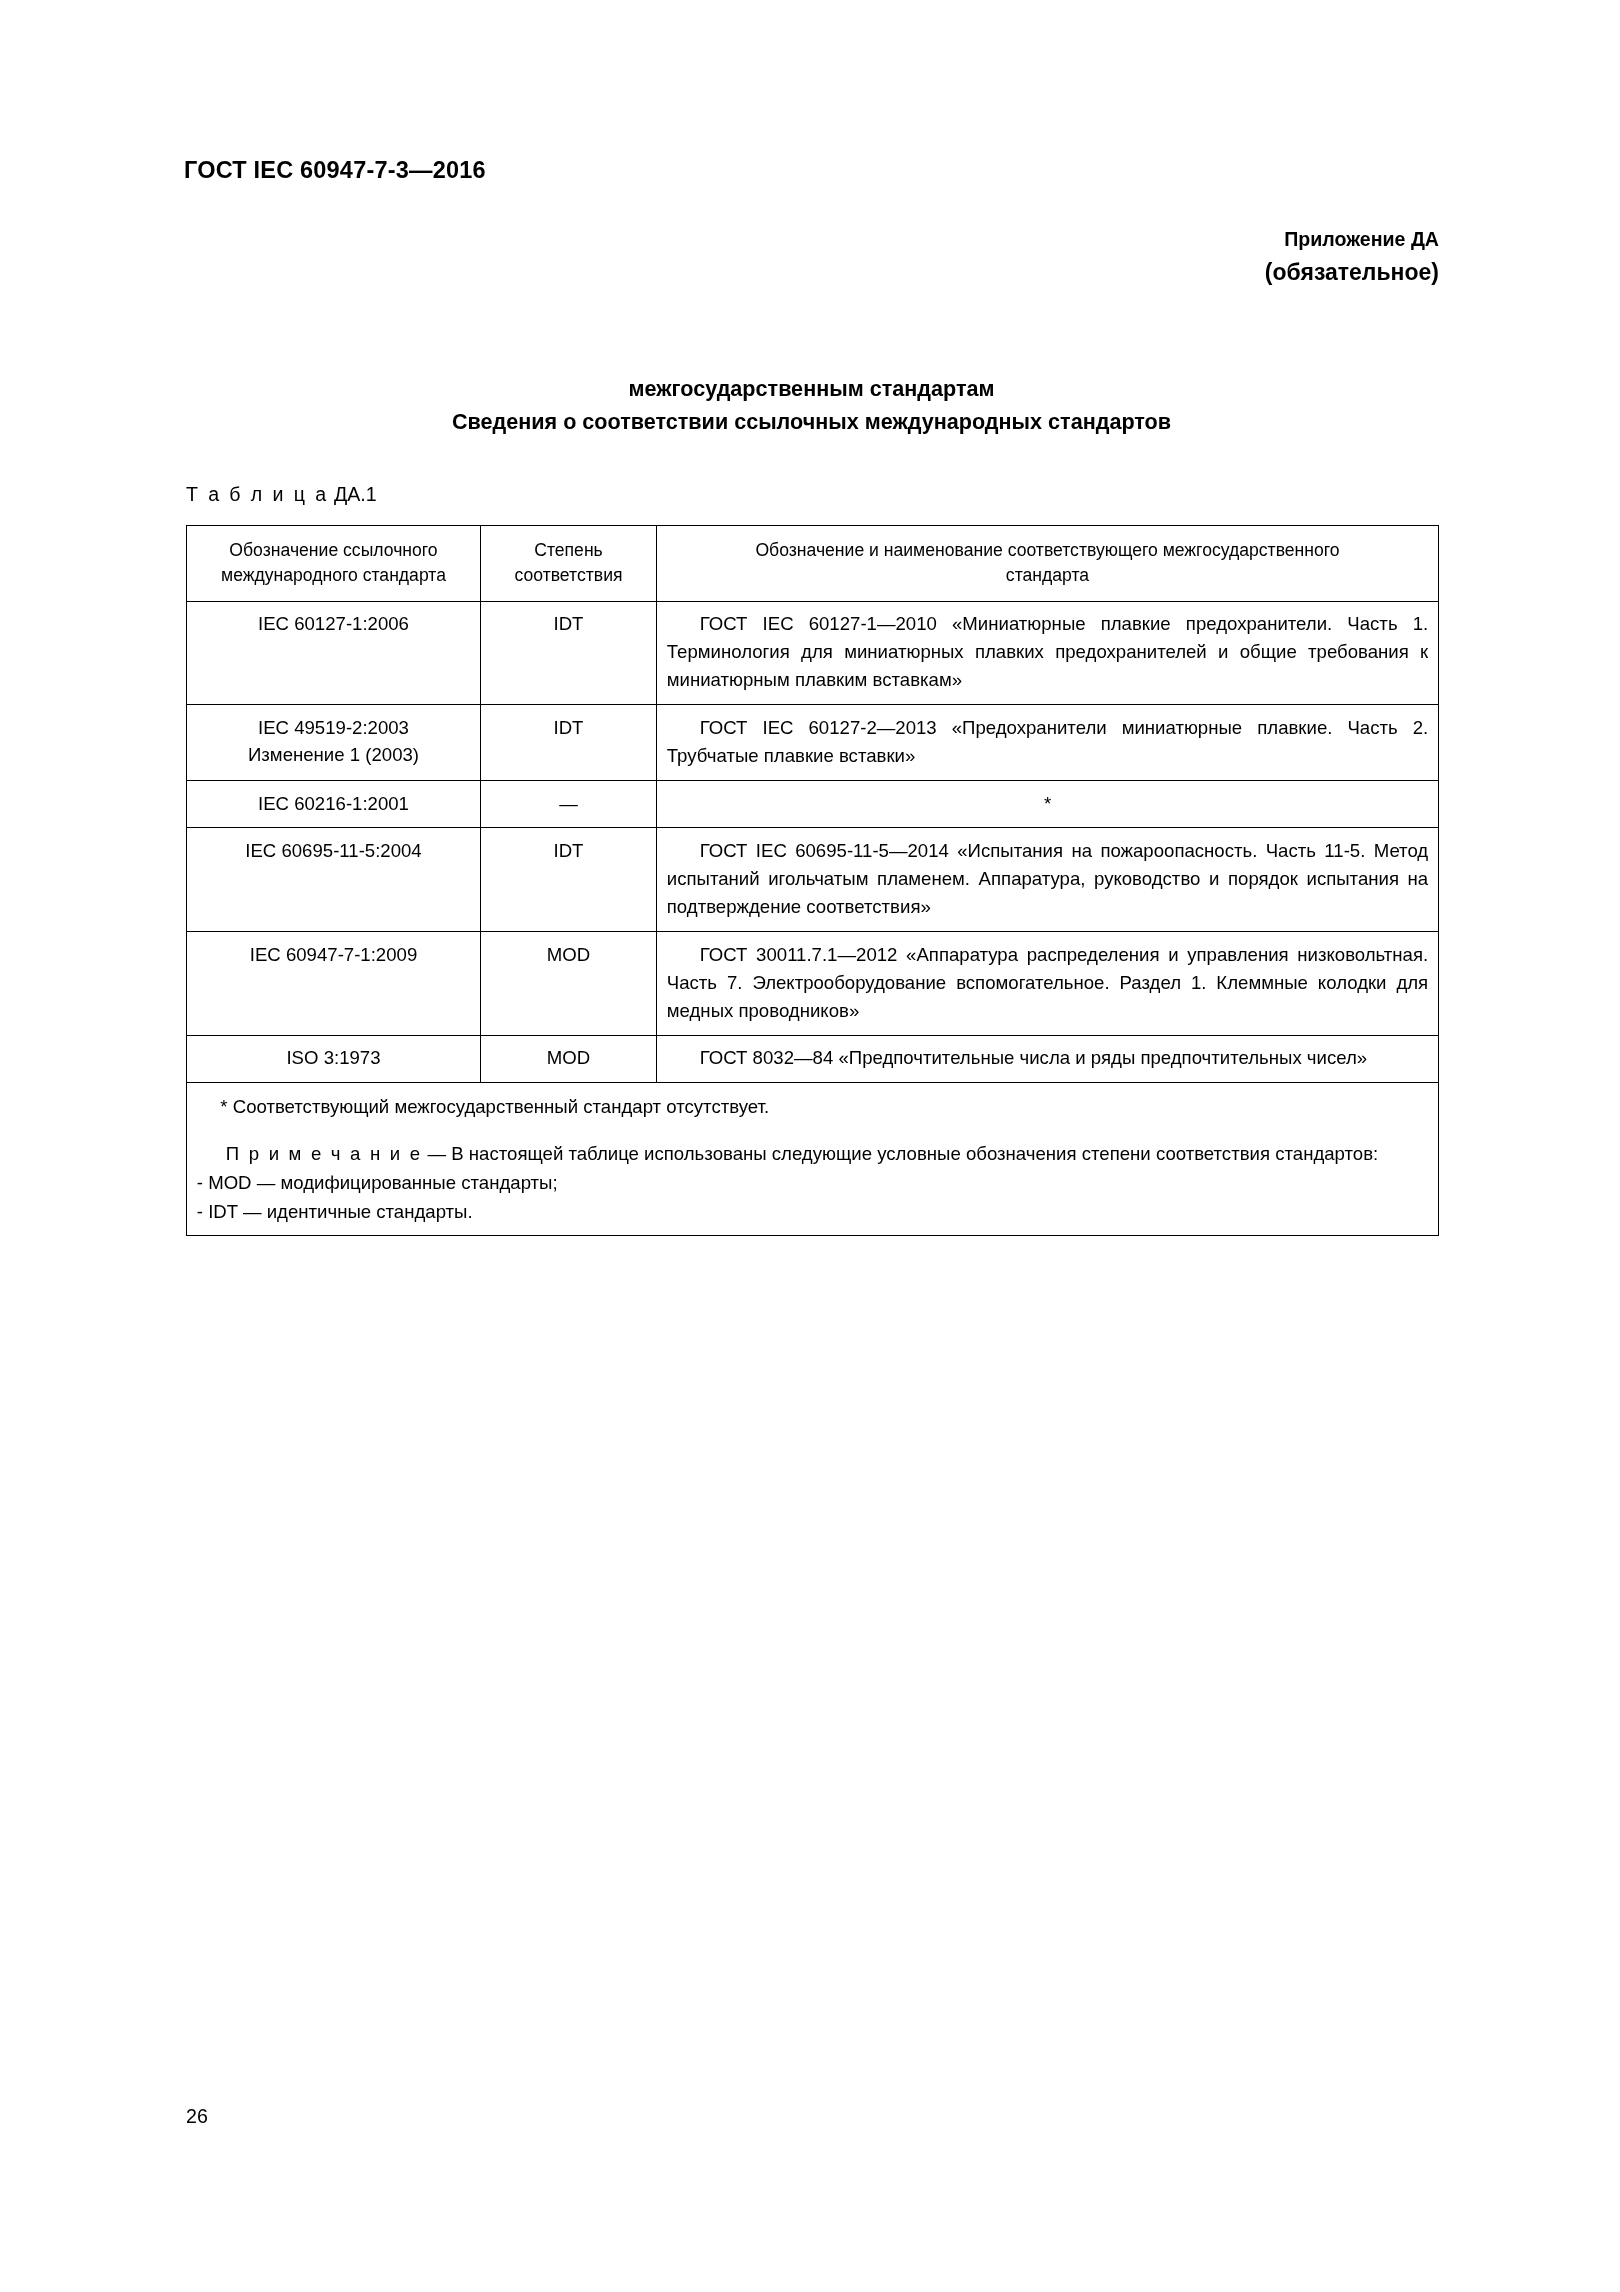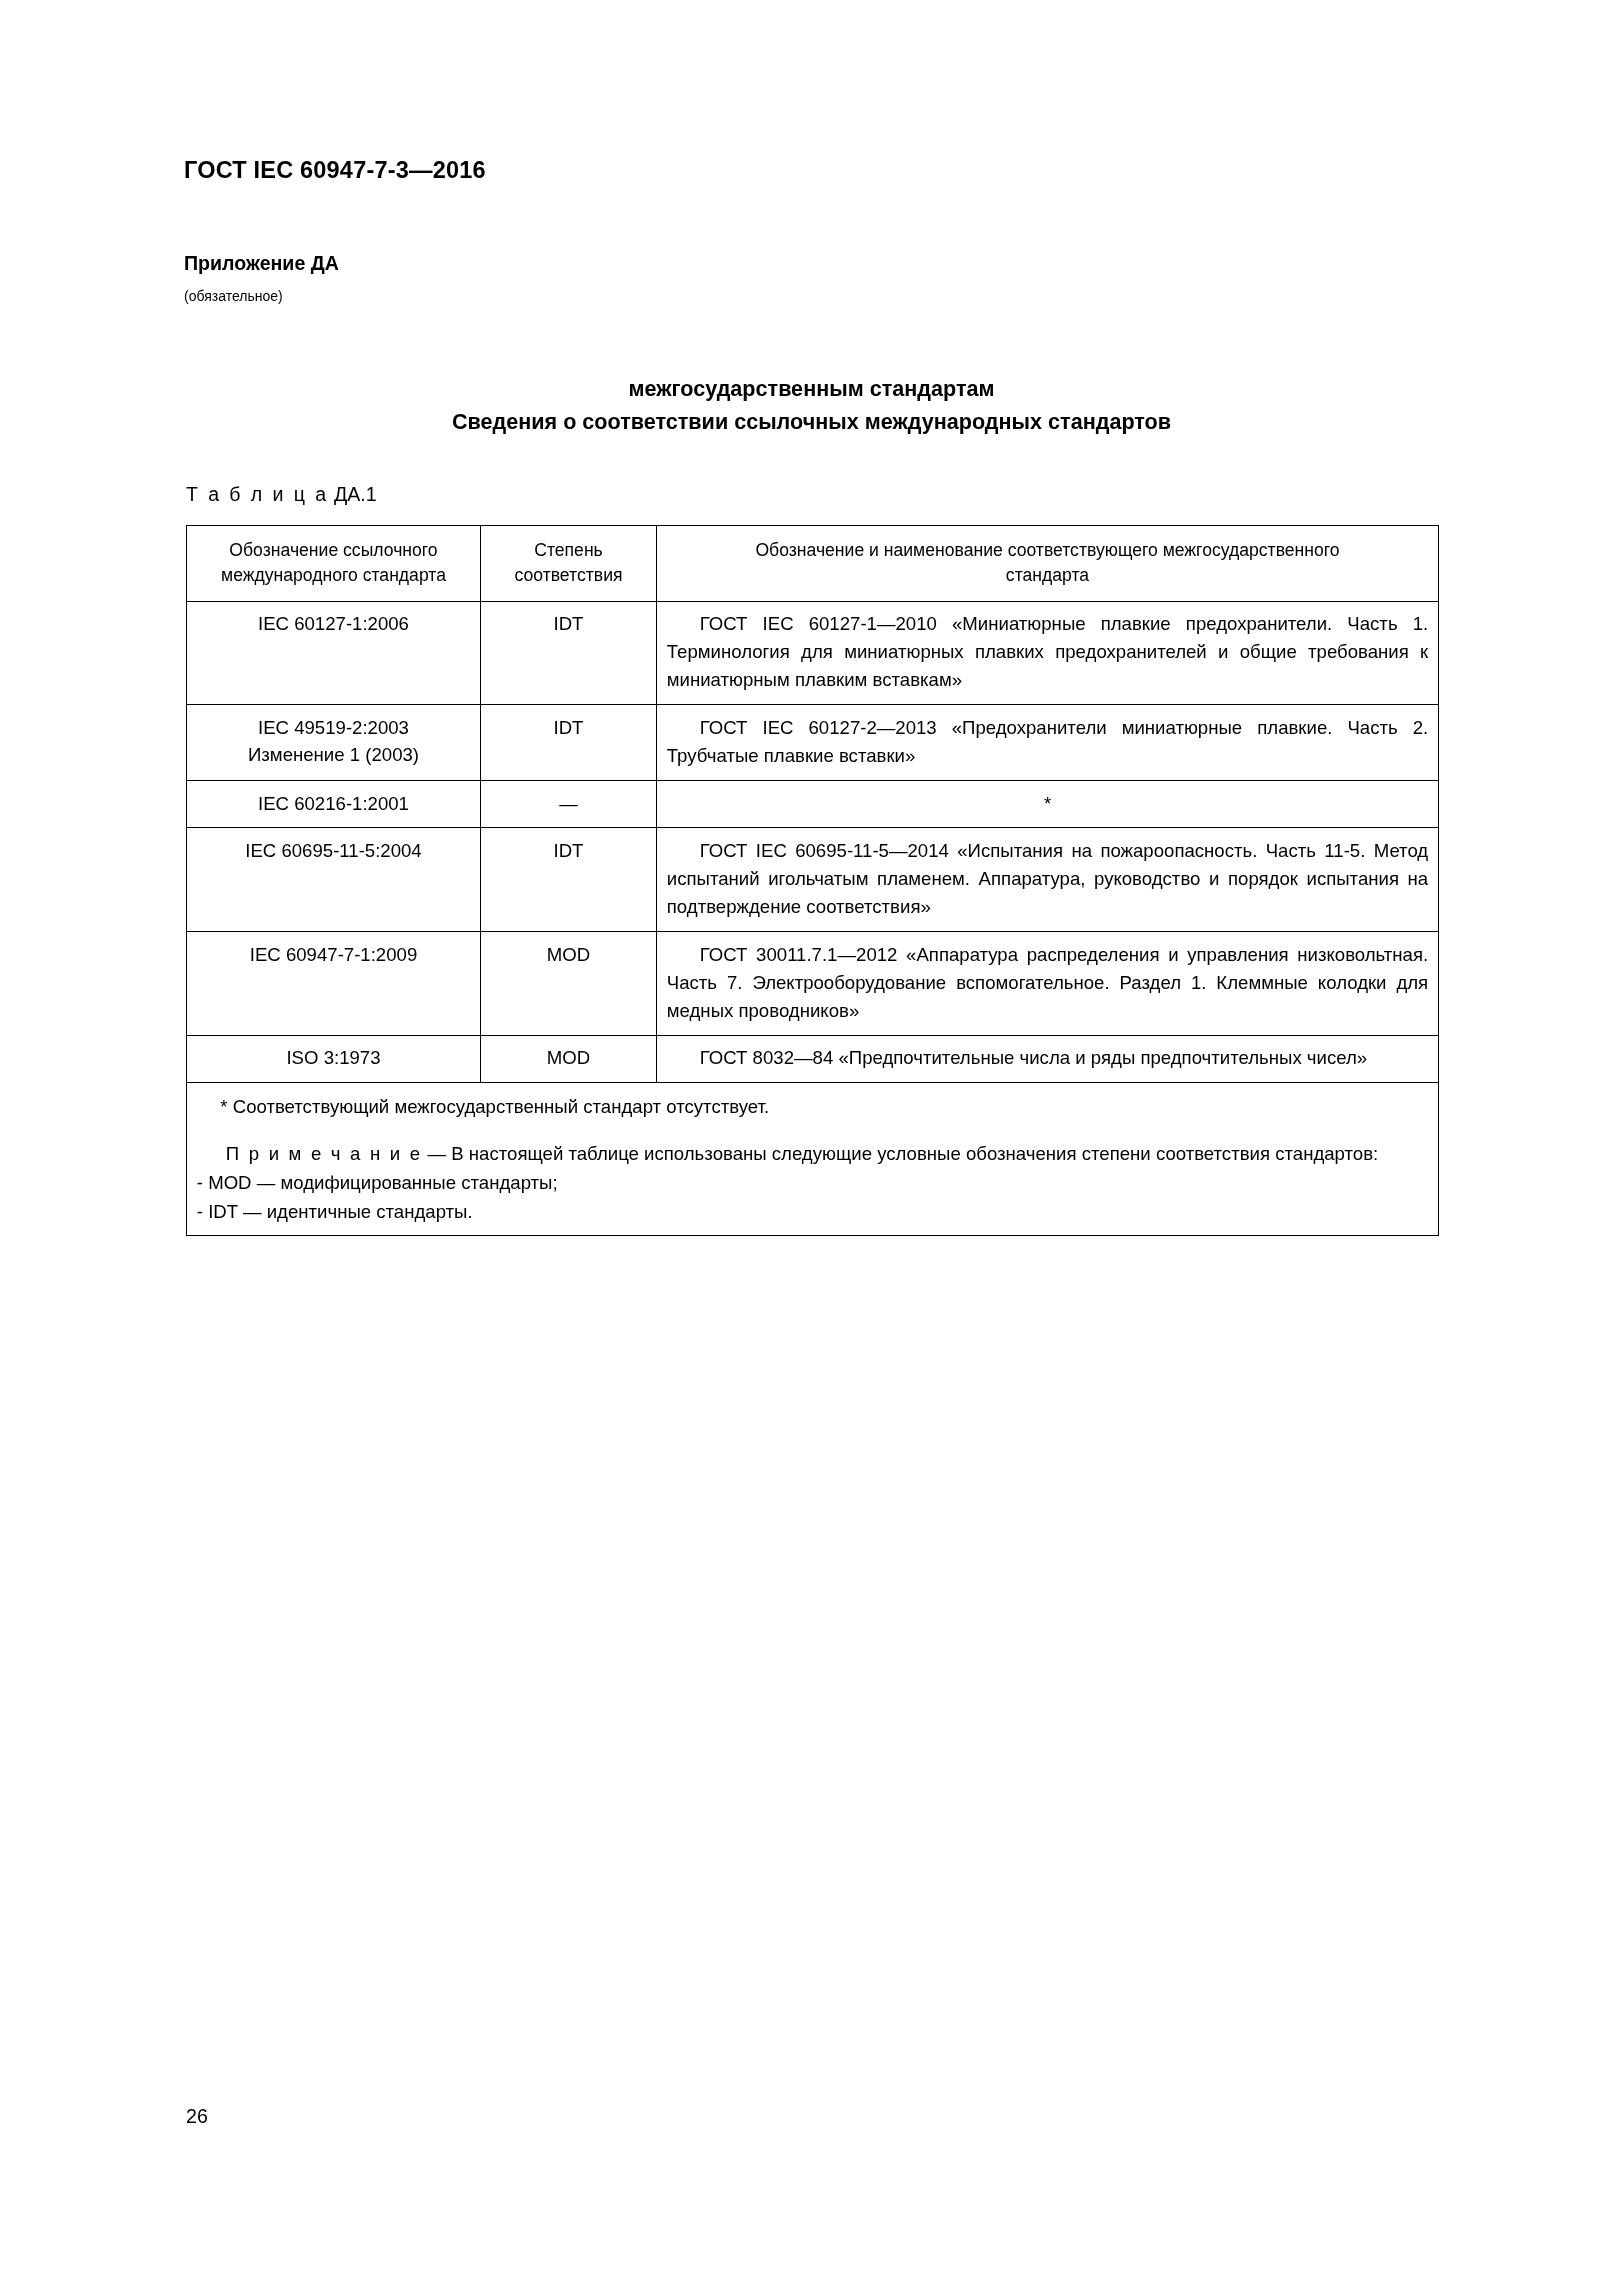--- a/index.html
+++ b/index.html
@@ -27,31 +27,30 @@
     left: 184px;
     font-size: 23.5px;
     font-weight: bold;
     letter-spacing: 0.2px;
   }
   .annex-block {
     position: absolute;
     top: 223px;
     left: 184px;
     width: 1255px;
-    text-align: left;
-    margin-top: 24px;
+    text-align: right;
   }
   .annex-title {
     font-size: 19.6px;
     font-weight: bold;
     line-height: 33px;
   }
   .annex-sub {
-    font-size: 14px;
-    font-weight: normal;
+    font-size: 23px;
+    font-weight: bold;
     line-height: 33px;
   }
   .section-title {
     position: absolute;
     top: 372px;
     left: 184px;
     width: 1255px;
     text-align: center;
     font-size: 21.6px;
     font-weight: bold;

